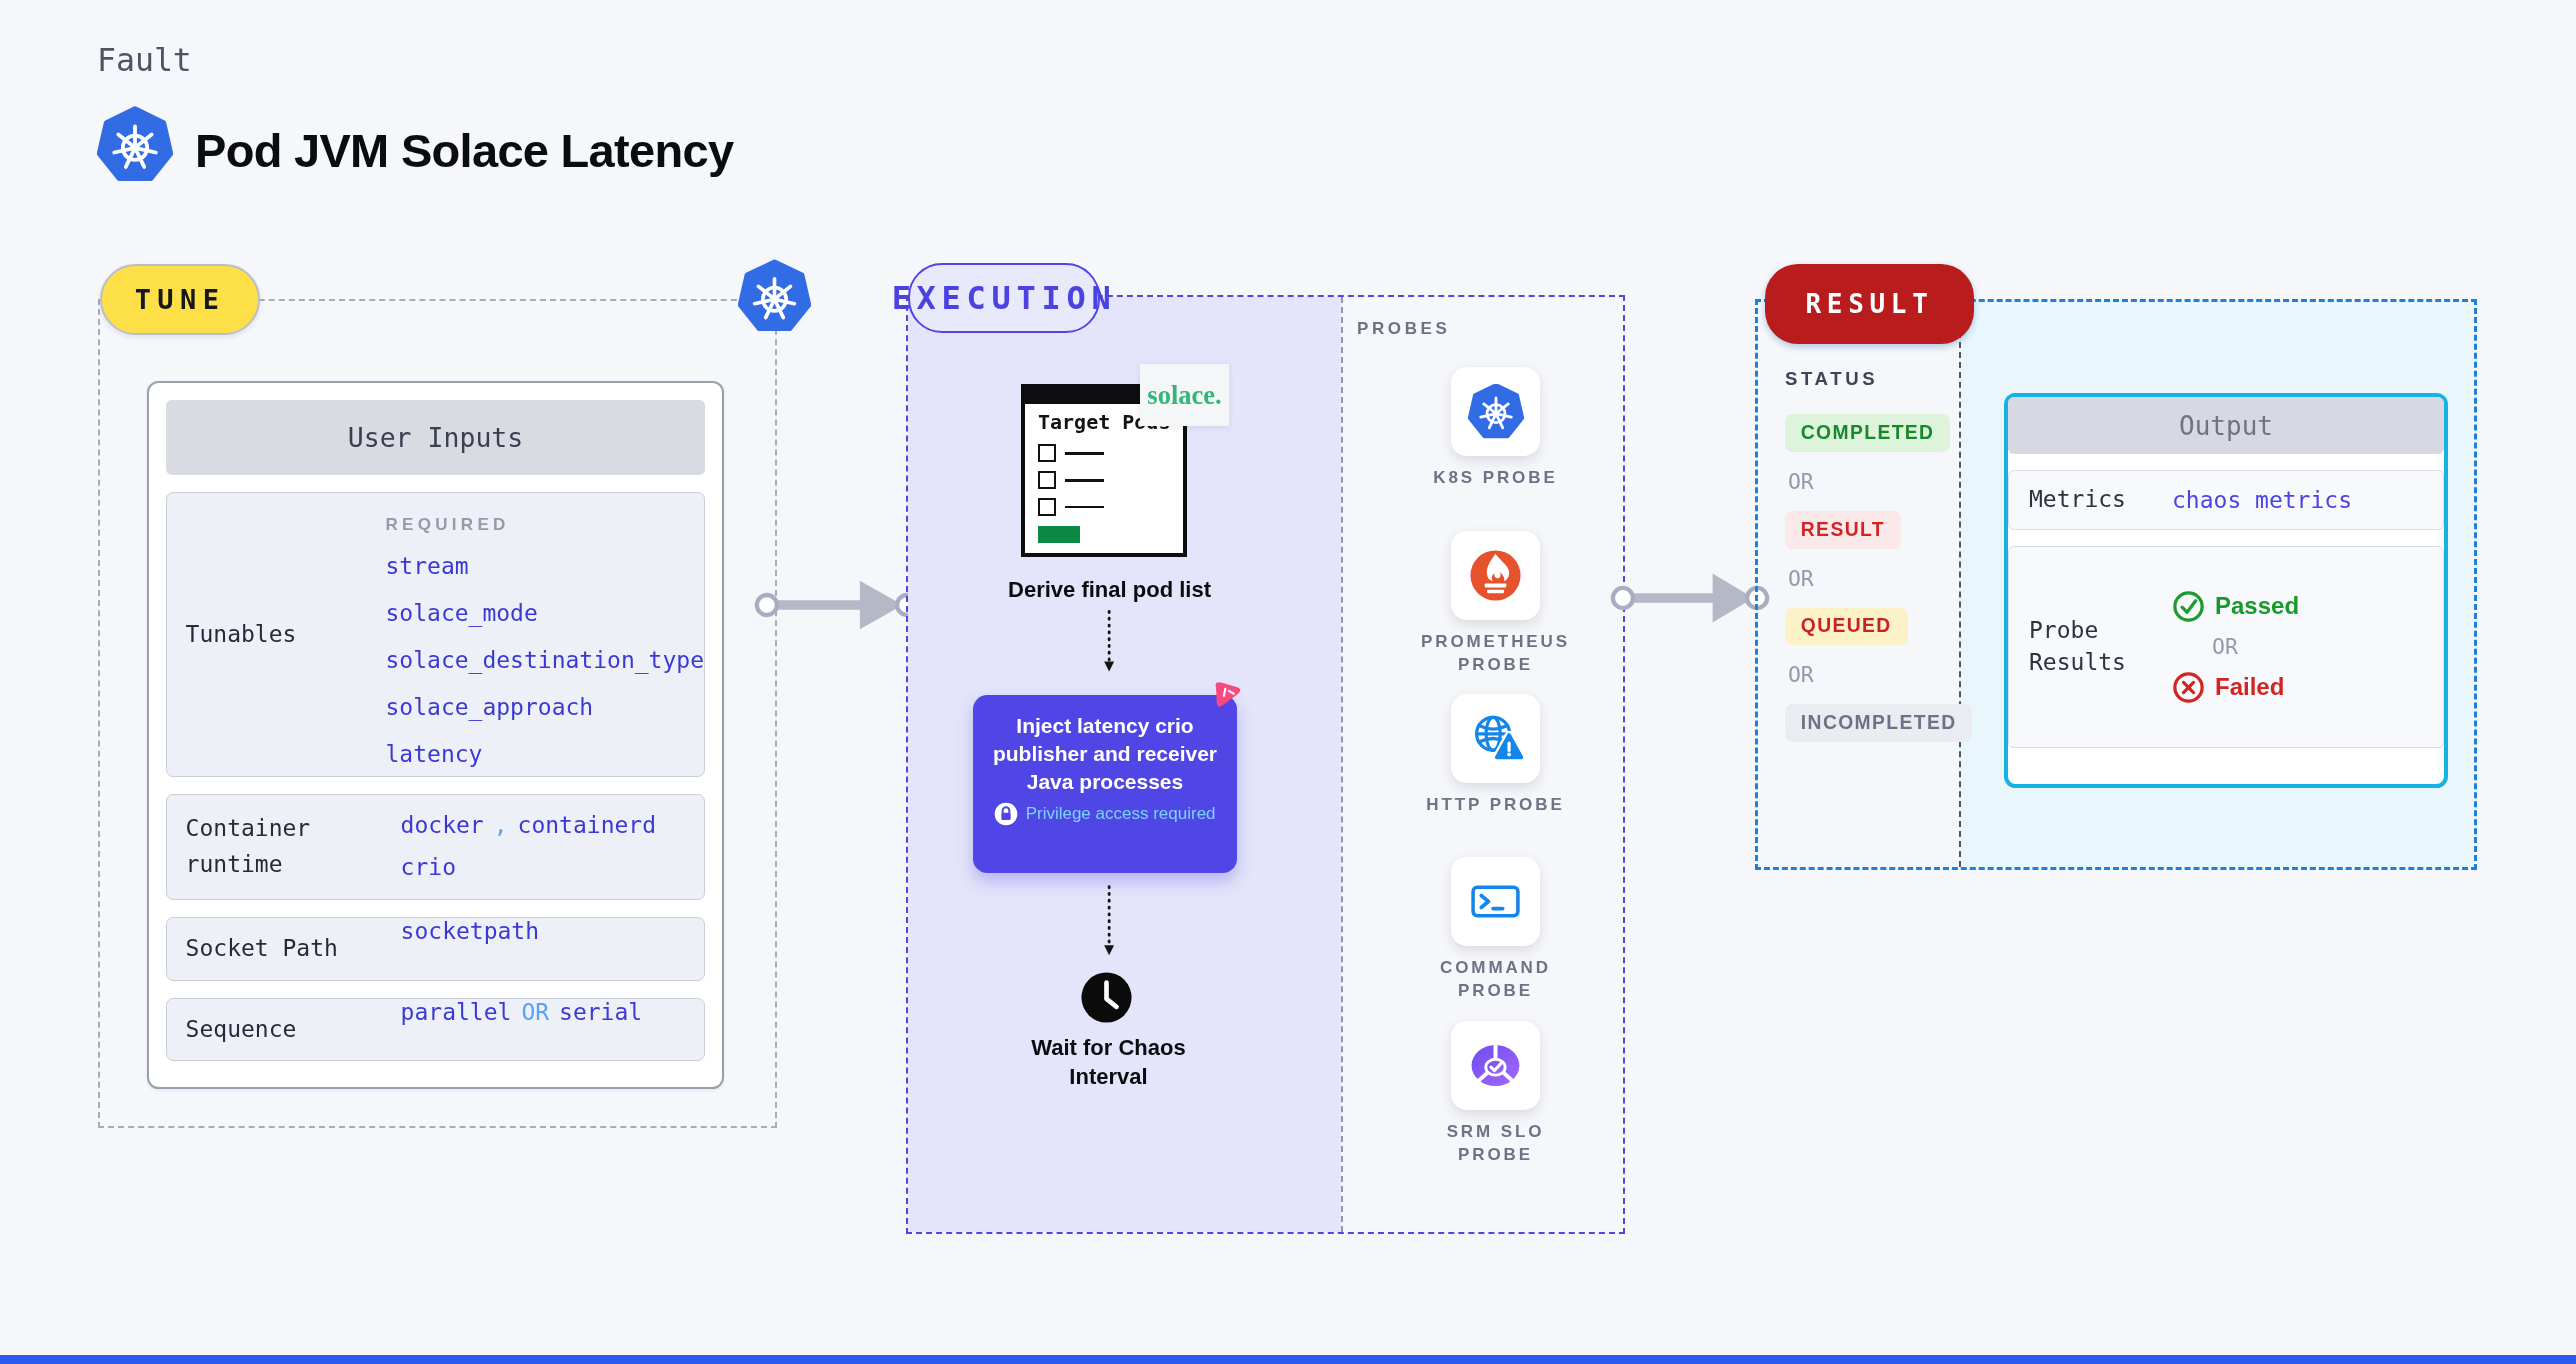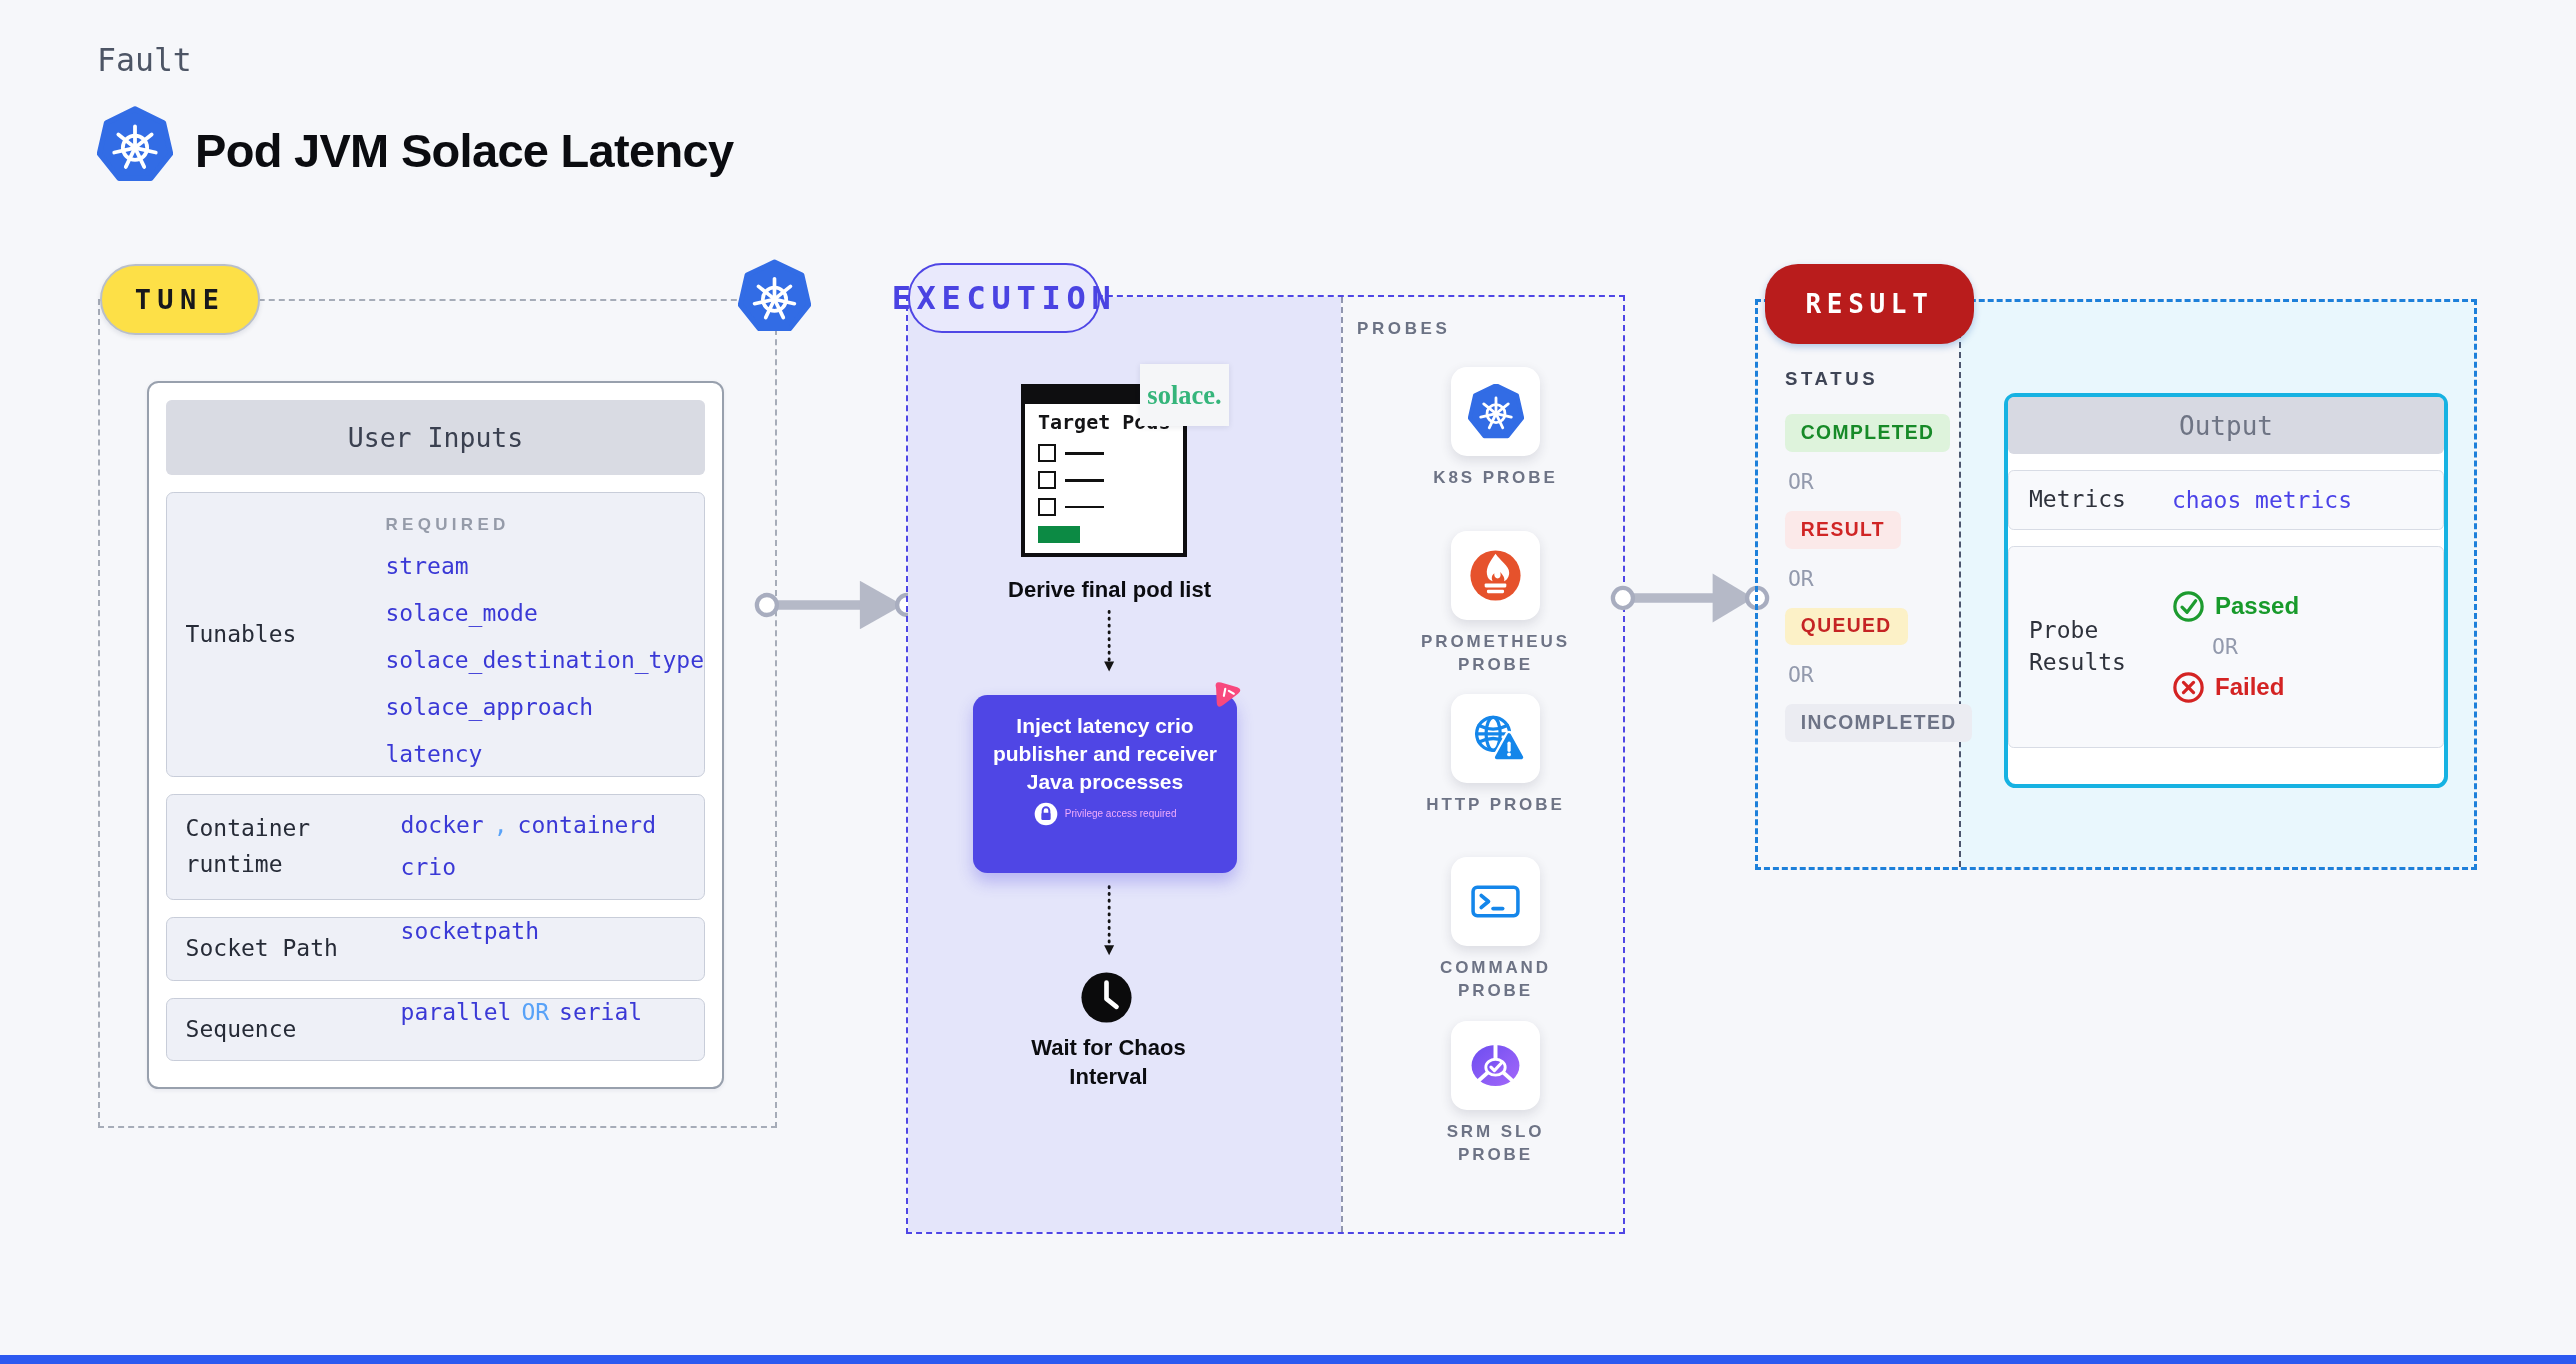--- a/index.html
+++ b/index.html
@@ -65,21 +65,21 @@
   .win-btn{width:42px;height:17px;background:#0c8a44;margin-top:10px;}
   .solace-badge{left:1140px;top:364px;width:89px;height:62px;background:#f5f6f8;display:flex;align-items:center;justify-content:center;
                 box-shadow:0 1.4px 5.7px rgba(20,25,60,.10);z-index:4;
                 font-family:"Liberation Serif",serif;font-weight:bold;font-size:26.5px;color:#35b57b;}
   .derive-cap{left:966px;top:577px;width:287px;text-align:center;font-weight:bold;font-size:22px;color:#0b0c10;z-index:3;}
   .dot-arrow{z-index:2;}
   .inject-card{left:973px;top:695px;width:264px;height:178px;background:#4f46e5;border-radius:14.3px;z-index:3;
                box-shadow:0 8.6px 15.8px rgba(79,70,229,.30);box-sizing:border-box;padding-top:17px;}
   .inject-text{width:229px;margin:0 auto;text-align:center;color:#fff;font-weight:bold;font-size:21px;line-height:28px;}
   .inject-badge{display:flex;align-items:center;justify-content:center;margin-top:5.7px;}
-  .inject-badge-text{color:#f0abfc;font-size:10px;margin-left:7.2px;}
+  .inject-badge-text{color:#7dd3fc;font-size:17px;margin-left:7.2px;}
   .pink-ic{left:1209px;top:676px;z-index:4;}
   .clock-ic{left:1080px;top:971px;z-index:3;}
   .wait-cap{left:1001px;top:1033px;width:215px;text-align:center;font-weight:bold;font-size:22px;line-height:29px;color:#0b0c10;z-index:3;}
 
   
   .probes-label{left:1357px;top:319px;font-size:17px;font-weight:bold;letter-spacing:3.6px;color:#6b7284;z-index:3;}
   .probe-item{width:179px;left:1406px;text-align:center;z-index:3;}
   .probe-card{width:89px;height:89px;margin:0 auto;background:#fff;border-radius:15.8px;box-shadow:0 4.3px 11.5px rgba(30,35,60,.12);
               display:flex;align-items:center;justify-content:center;}
   .probe-name{margin-top:10px;font-size:17px;font-weight:bold;letter-spacing:2.9px;line-height:23px;color:#6d7385;}

